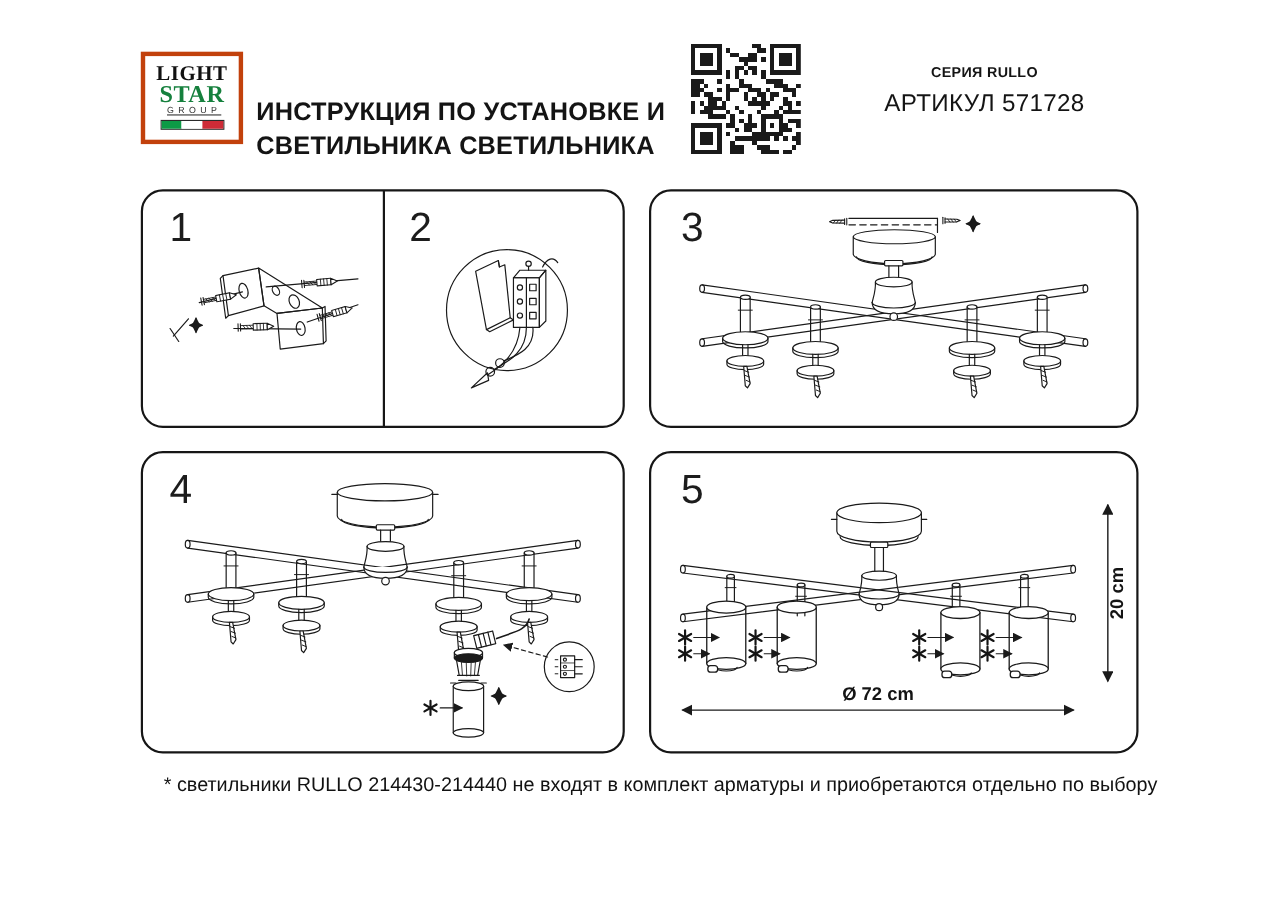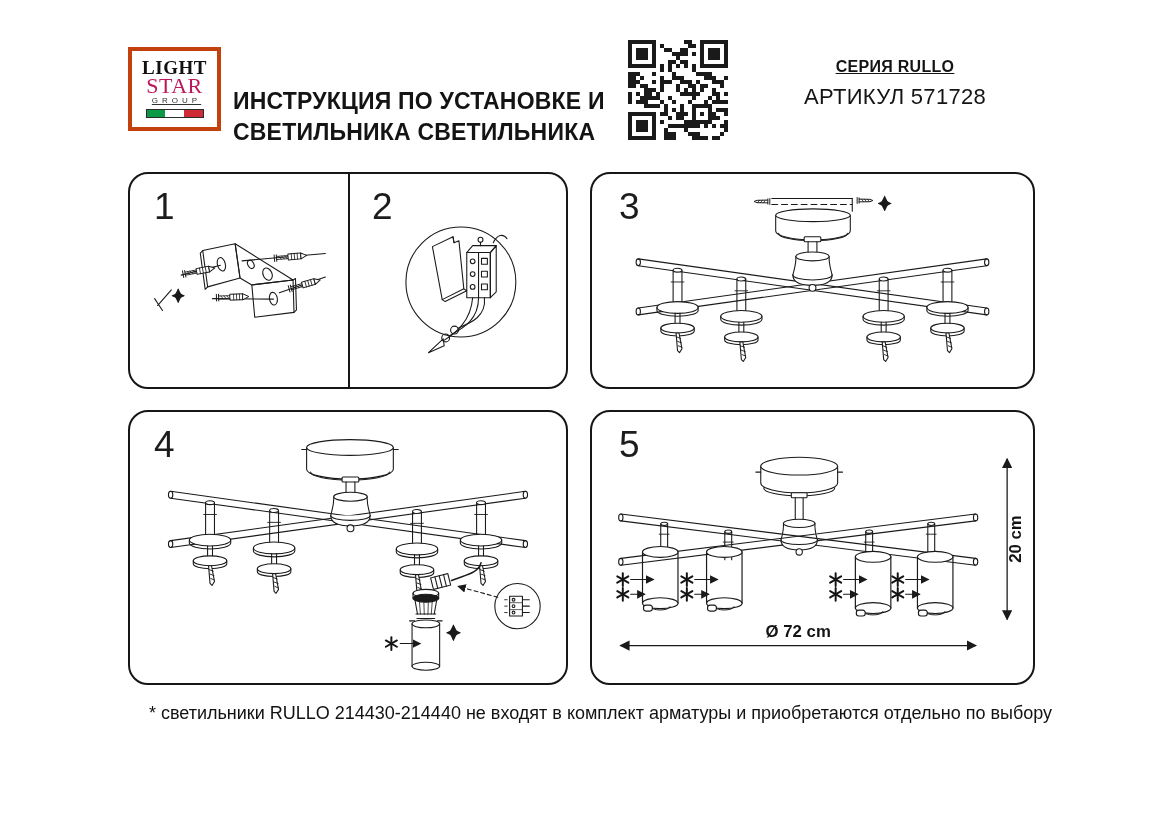--- a/index.html
+++ b/index.html
@@ -2,29 +2,29 @@
 <html><head>
 <meta charset="utf-8">
 <style>
   html,body{margin:0;padding:0;background:#ffffff;}
   .page{position:relative;width:1169px;height:826px;background:#fff;overflow:hidden;
         font-family:"Liberation Sans",sans-serif;color:#1a1a1a;}
   
   .logo-box{position:absolute;left:128px;top:47px;width:93px;height:84px;border:4px solid #c2410c;
             box-sizing:border-box;text-align:center;background:#fff;}
   .logo-light{font-family:"Liberation Serif",serif;font-weight:700;font-size:19px;line-height:17px;margin-top:8px;letter-spacing:.5px;color:#111;}
-  .logo-star{font-family:"Liberation Serif",serif;font-weight:400;font-size:22px;line-height:19px;letter-spacing:.5px;color:#be185d;}
+  .logo-star{font-family:"Liberation Serif",serif;font-weight:700;font-size:22px;line-height:19px;letter-spacing:.5px;color:#15803d;}
   .logo-group{font-size:8px;letter-spacing:4px;margin-top:1px;color:#333;text-indent:4px;text-decoration:underline;}
   .logo-flag{width:56px;height:7px;margin:4px auto 0;border:1px solid #2a2a2a;display:flex;box-sizing:content-box;}
   .logo-flag span{flex:1;display:block;}
   .title{position:absolute;left:233px;top:50px;font-size:23px;font-weight:700;line-height:31px;
          letter-spacing:.2px;color:#141414;margin-top:36px;}
   .qr{position:absolute;left:628px;top:40px;width:100px;height:100px;}
   .series{position:absolute;left:750px;top:58px;width:290px;text-align:center;color:#141414;}
-  .series-l1{font-size:16px;font-weight:700;letter-spacing:.3px;text-decoration:underline;}
+  .series-l1{font-size:13px;font-weight:700;letter-spacing:.3px;}
   .series-l2{font-size:22px;font-weight:400;margin-top:8px;letter-spacing:.3px;}
   
   .panel{position:absolute;border:2px solid #161616;border-radius:20px;box-sizing:border-box;background:#fff;}
   #panel-12{left:128px;top:172px;width:440px;height:217px;}
   #panel-3{left:590px;top:172px;width:445px;height:217px;}
   #panel-4{left:128px;top:410px;width:440px;height:275px;}
   #panel-5{left:590px;top:410px;width:445px;height:275px;}
   .panel-divider{position:absolute;left:218px;top:-1px;bottom:-1px;width:2px;background:#161616;}
   .diagram{position:absolute;left:0;top:0;width:100%;height:100%;}
   .step-num{position:absolute;font-size:37px;font-weight:400;color:#1c1c1c;line-height:1;}

